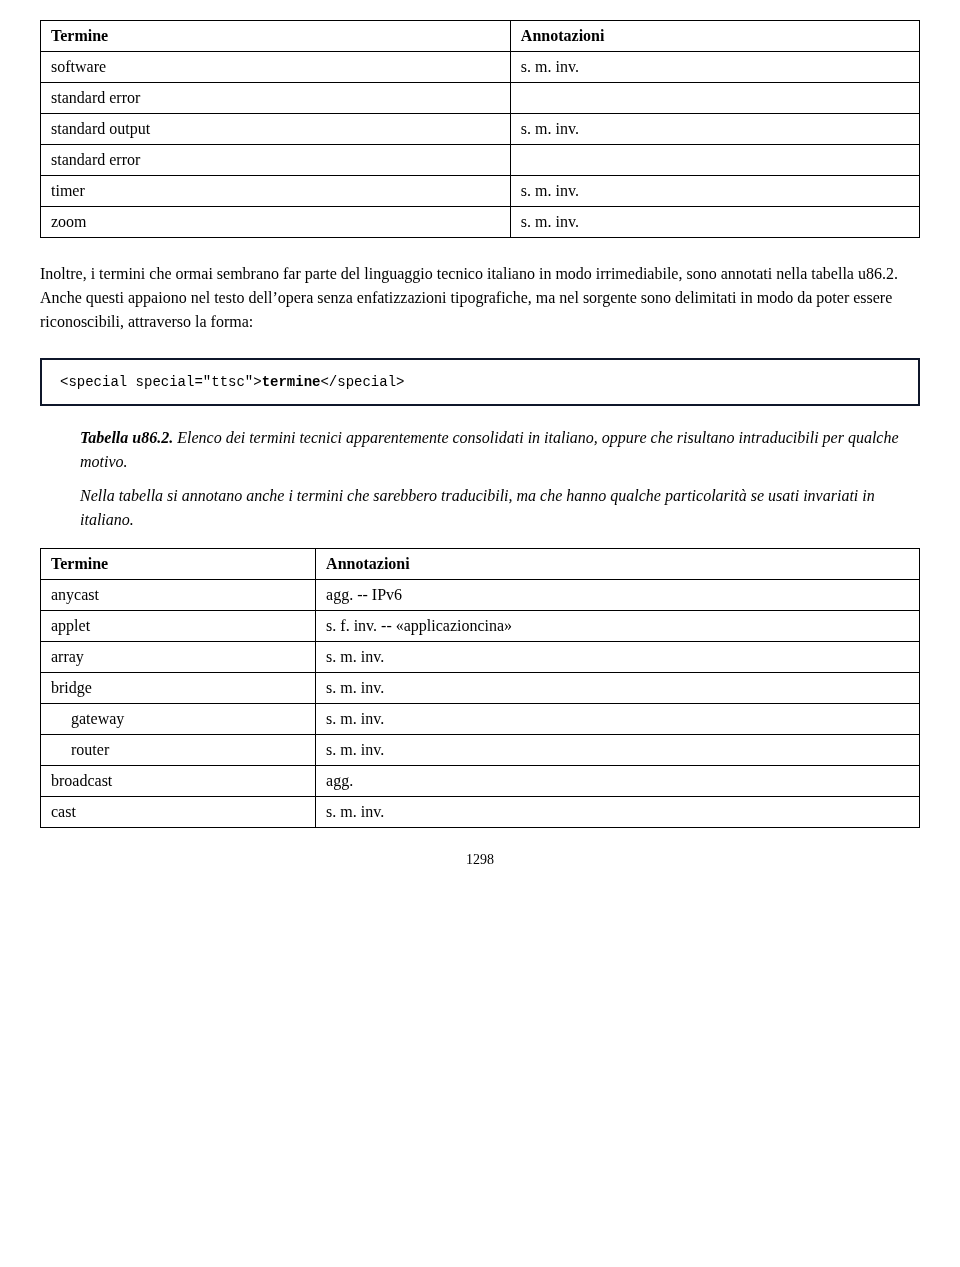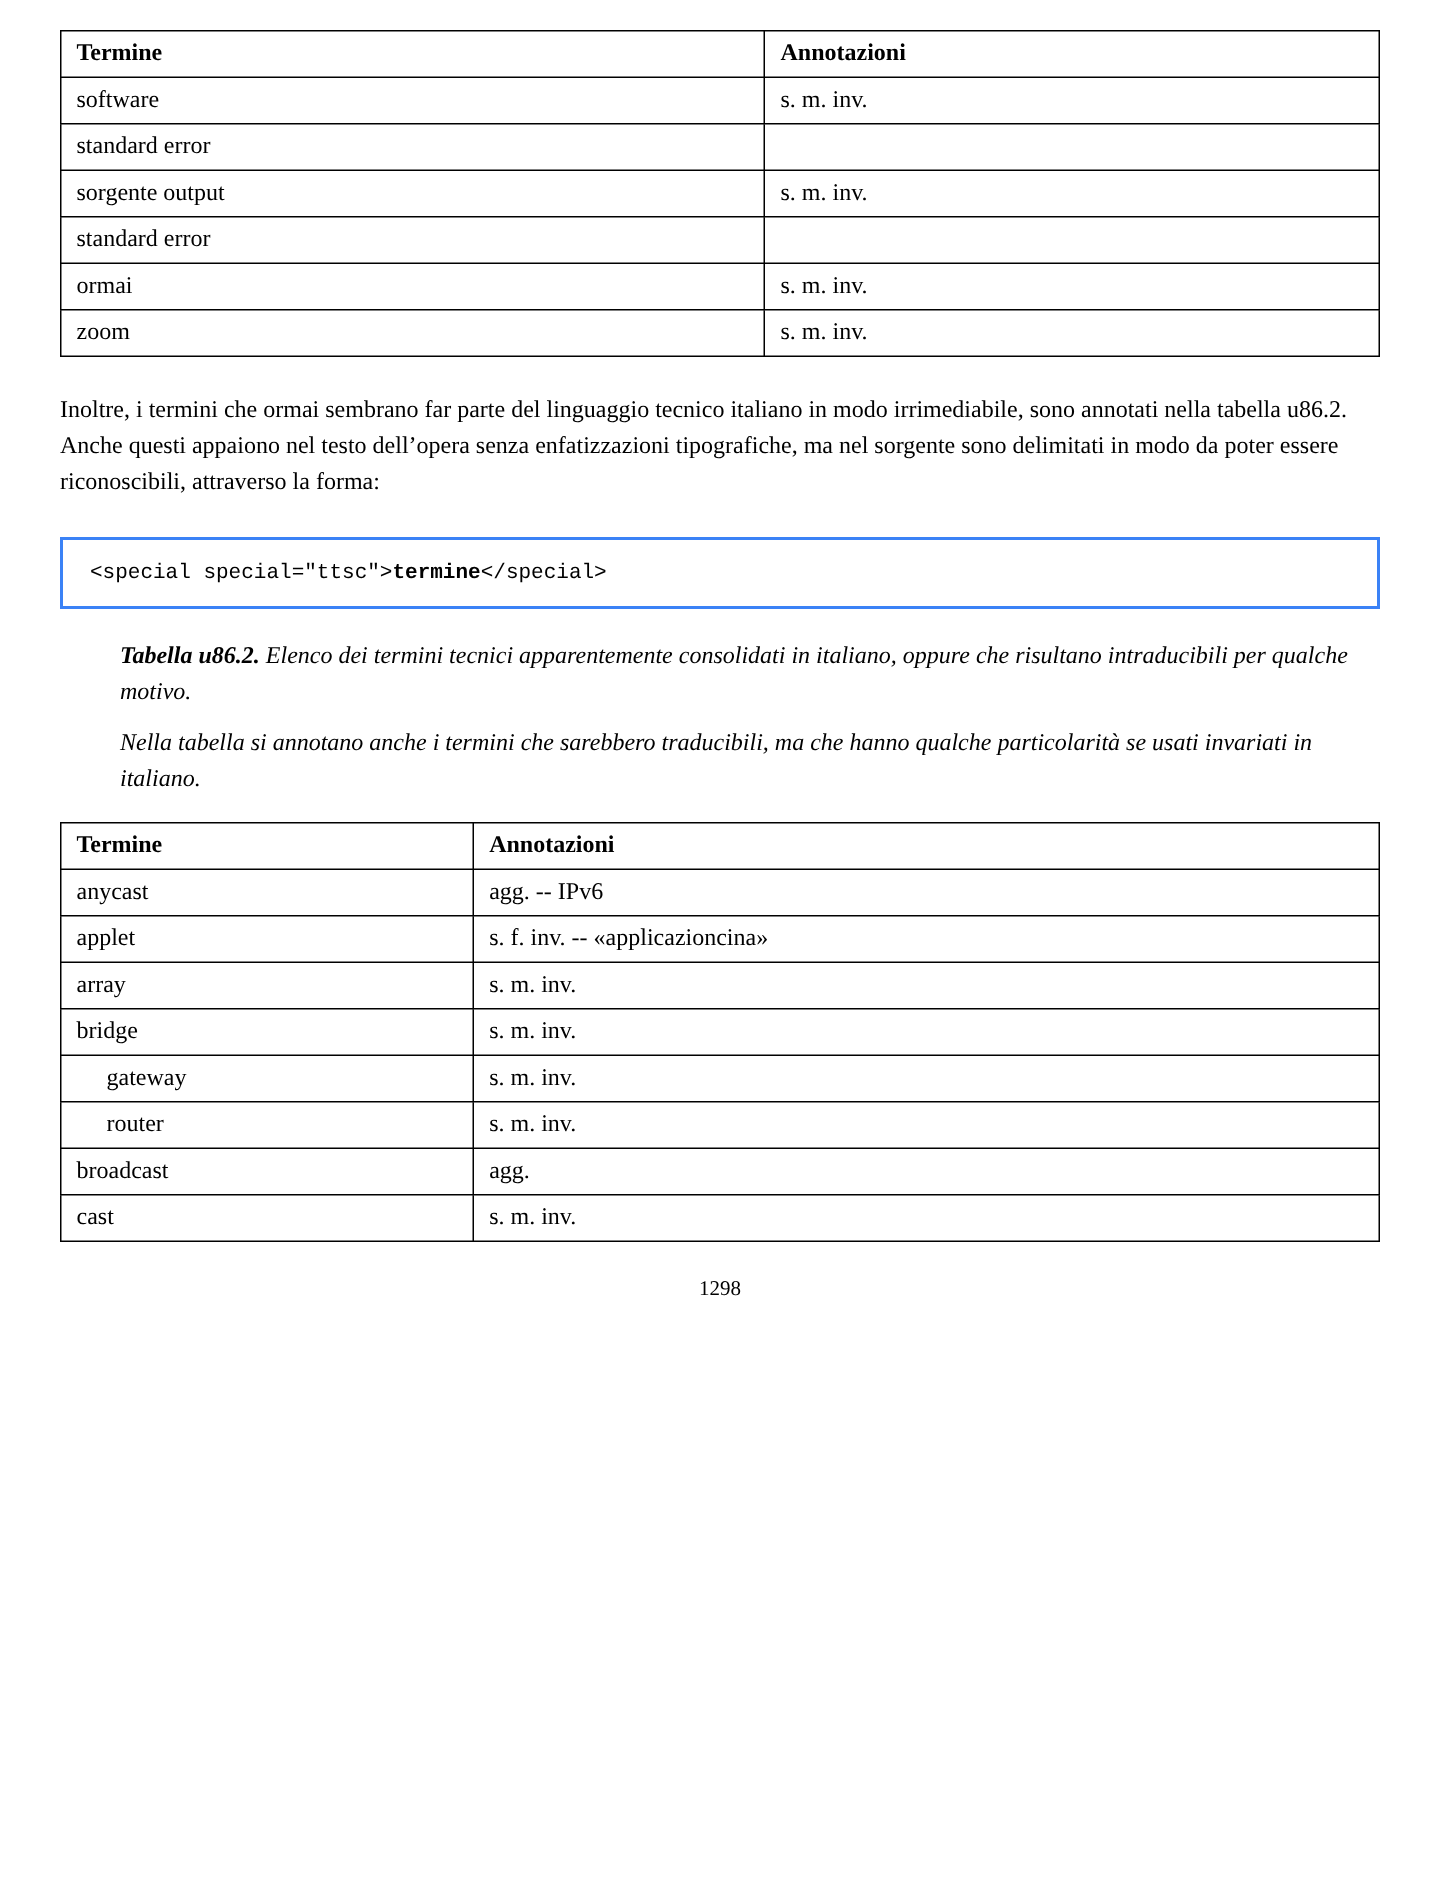--- a/index.html
+++ b/index.html
@@ -43,21 +43,21 @@
 
     .prose {
       margin: 24px 0;
       line-height: 1.5;
     }
 
     .prose p {
     }
 
     .code-box {
-      border: 2px solid #3b82f6;
+      border: 2px solid #0f172a;
       padding: 14px 18px;
       margin: 20px 0 20px 0;
       font-family: "Courier New", Courier, monospace;
       font-size: 14px;
       background: #fff;
       color: #000;
     }
 
     .code-box .bold-term {
       font-weight: bold;
@@ -92,29 +92,29 @@
   <tbody>
     <tr>
       <td>software</td>
       <td>s. m. inv.</td>
     </tr>
     <tr>
       <td>standard error</td>
       <td></td>
     </tr>
     <tr>
-      <td>sorgente output</td>
+      <td>standard output</td>
       <td>s. m. inv.</td>
     </tr>
     <tr>
       <td>standard error</td>
       <td></td>
     </tr>
     <tr>
-      <td>ormai</td>
+      <td>timer</td>
       <td>s. m. inv.</td>
     </tr>
     <tr>
       <td>zoom</td>
       <td>s. m. inv.</td>
     </tr>
   </tbody>
 </table>
 
 <div class="prose">

